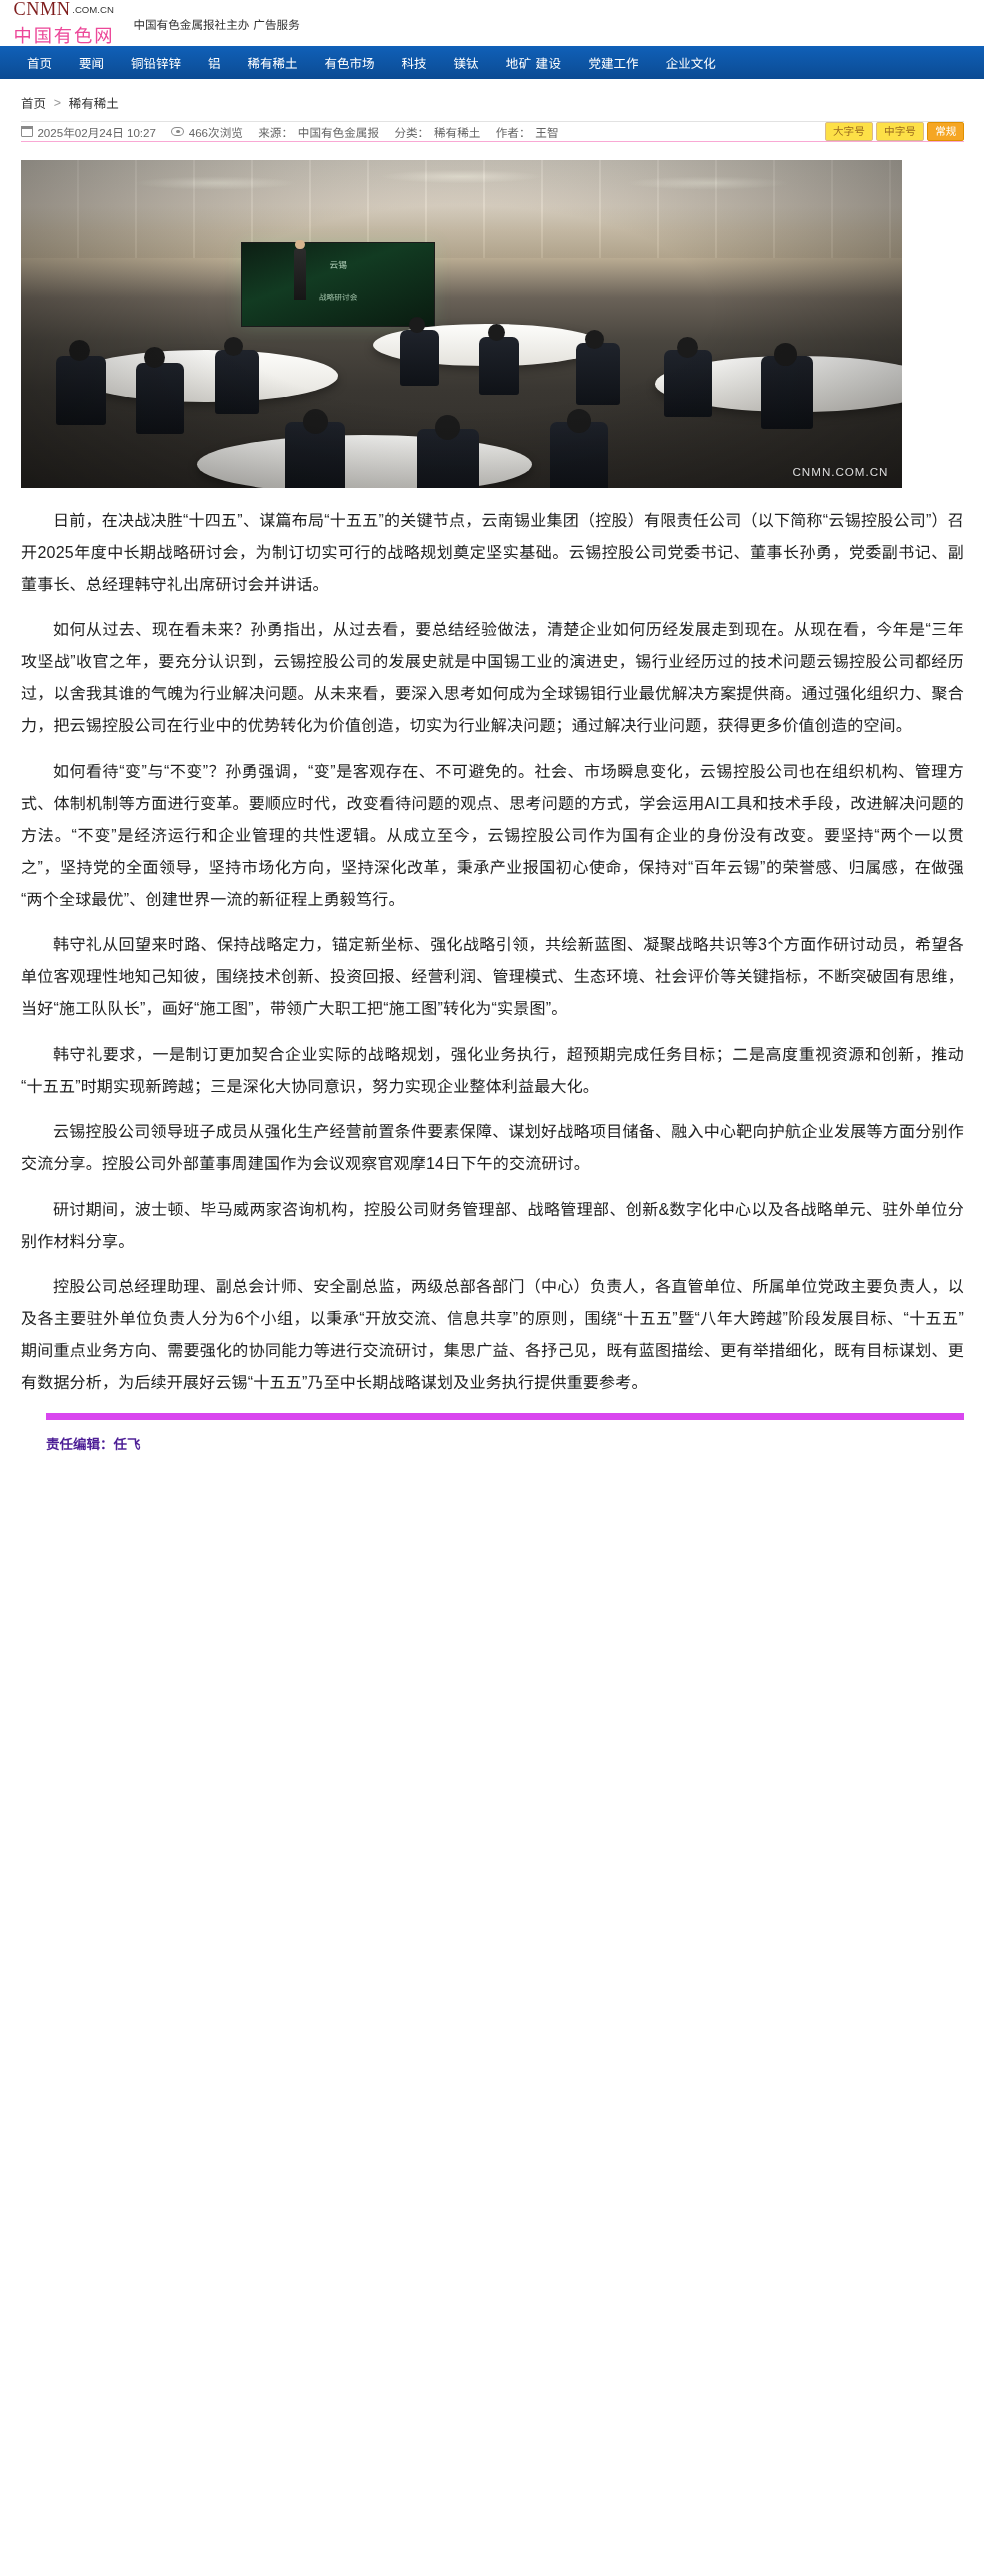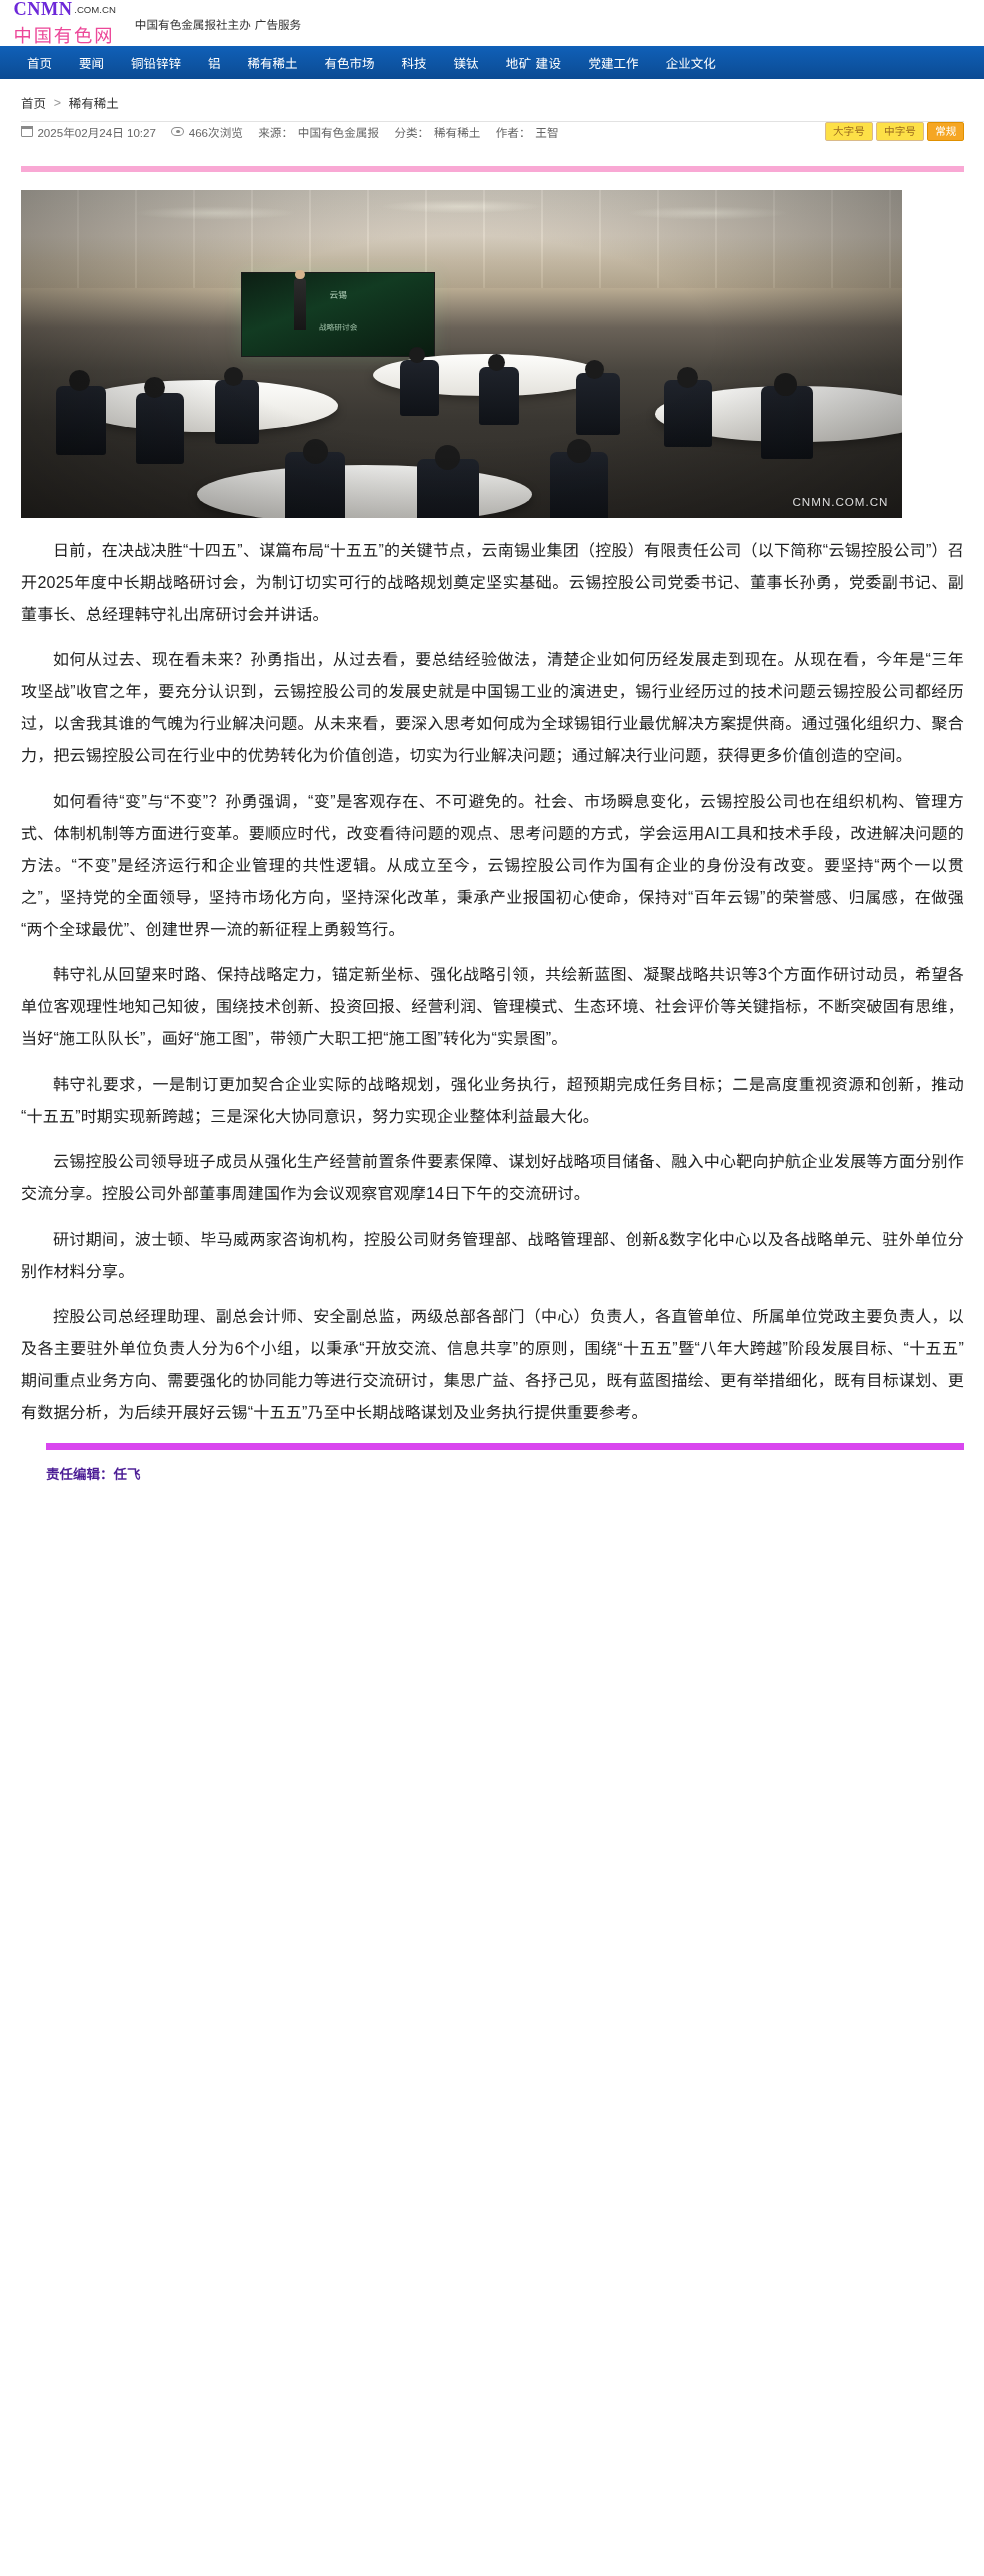--- a/index.html
+++ b/index.html
@@ -18,22 +18,22 @@
     align-items: center;
     padding: 0 13.5px;
     border-bottom: 1px solid #ffffff;
   }
   .logo-block { display: flex; flex-direction: column; justify-content: center; }
   .logo-top {
     display: flex; align-items: center;
   }
   .logo-cnmn {
     font-size: 18.3px;
-    font-weight: bold;
-    color: #6d28d9;
+    font-weight: normal;
+    color: #7f1d1d;
     letter-spacing: 0.5px;
     font-family: "Liberation Serif", "DejaVu Serif", serif;
   }
   .logo-com {
     font-size: 9.6px;
     color: #333;
     margin-left: 1.9px;
     letter-spacing: 0;
   }
   .logo-cn {
@@ -99,22 +99,22 @@
     line-height: 1.4;
     margin: 25px 0 17.3px 0;
     letter-spacing: 0.5px;
     font-family: "Liberation Sans", "DejaVu Sans", sans-serif;
   }
   .meta-bar {
     display: flex;
     align-items: center;
     font-size: 11.6px;
     color: #666;
-    padding-bottom: 25px;
-    border-bottom: 6px solid #f9a8d4;
+    padding-bottom: 0;
+    border-bottom: 1px solid #f9a8d4;
     gap: 15.4px;
   }
   .meta-item { display: flex; align-items: center; gap: 4.8px; white-space: nowrap; }
   .meta-spacer { flex: 1; }
   .fontsize-btns { display: flex; gap: 3.9px; }
   .fs-btn {
     font-size: 10.6px;
     padding: 1.9px 6.7px;
     border: 1px solid #d9b98a;
     background: #fde047;

